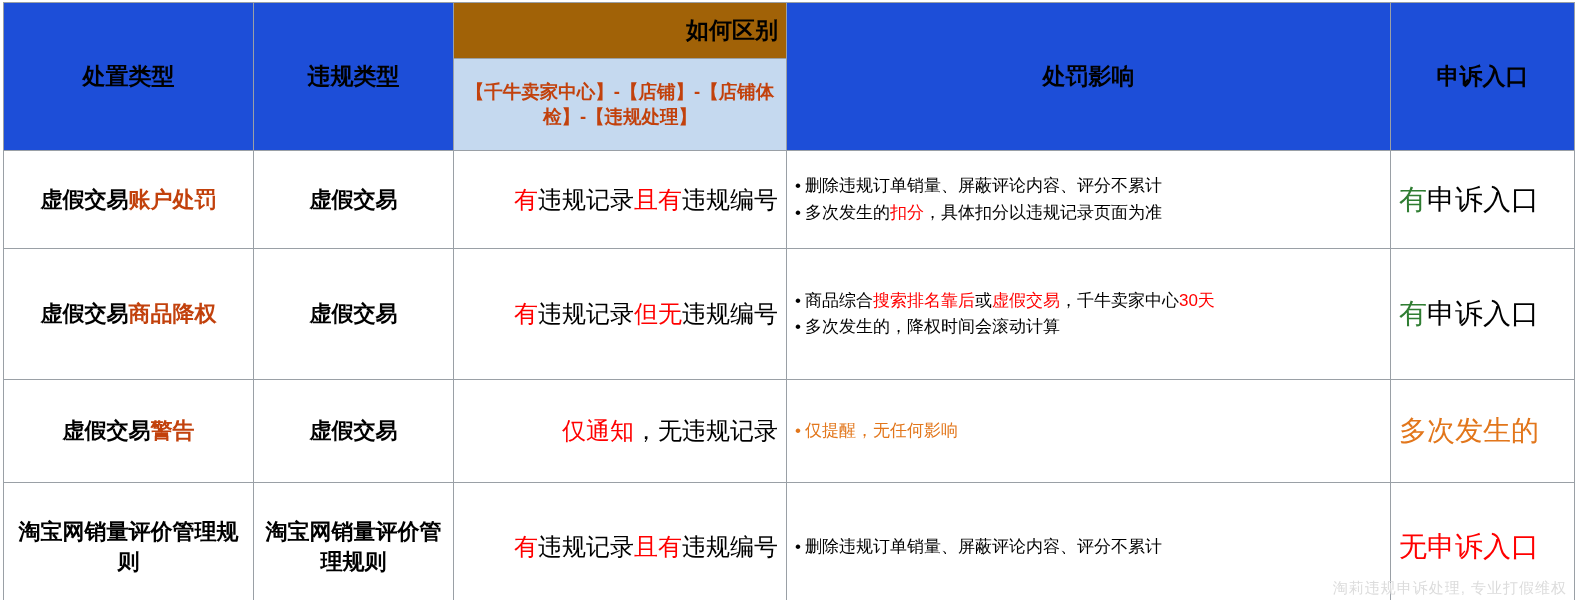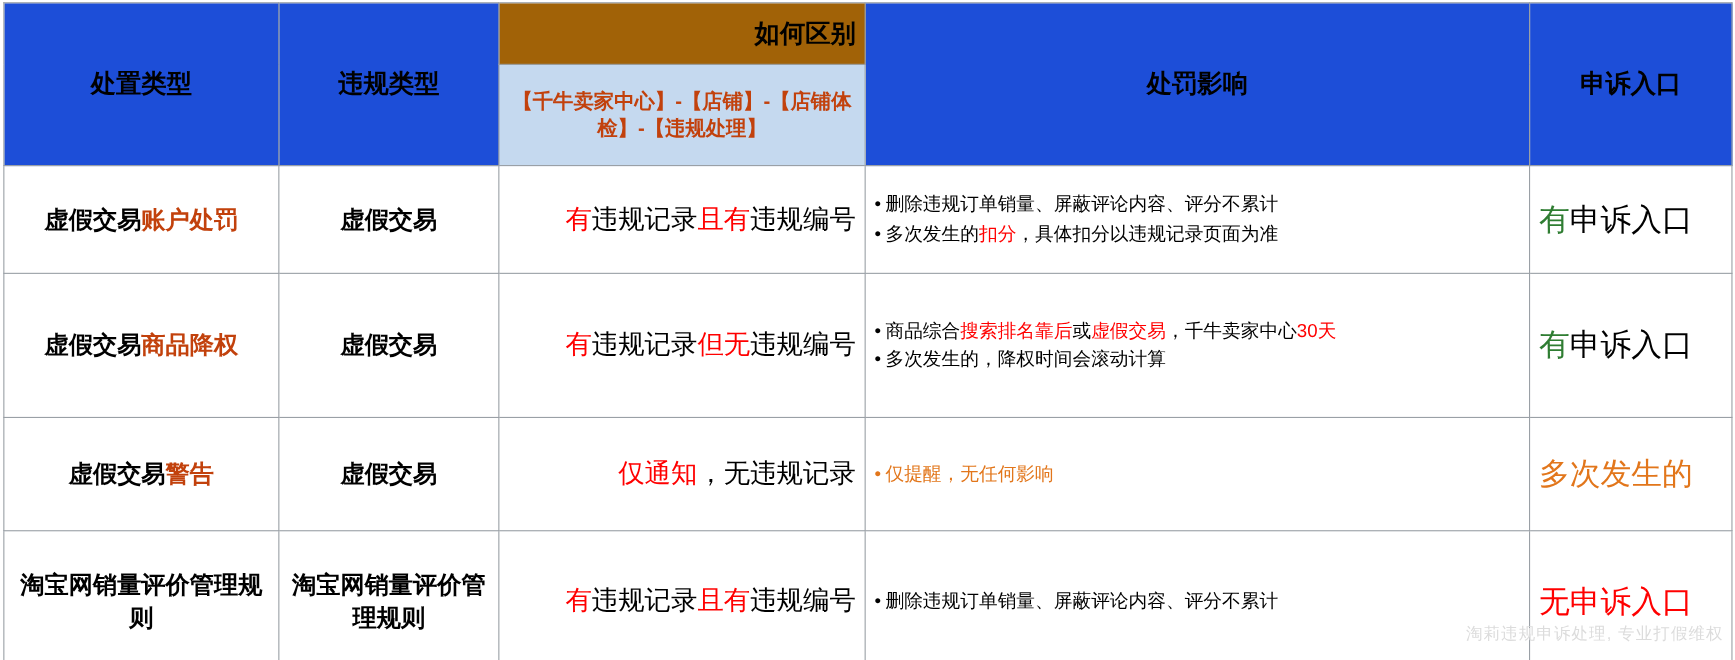--- a/index.html
+++ b/index.html
@@ -101,21 +101,21 @@
   .green { color: #2f7d32; }
   .orange { color: #e2761b; }
   .bullet-line { white-space: nowrap; }
   .bullet-line .bl { margin-right: 4px; }
 
   .c4 .bullet-line { display: block; }
 
   .watermark {
     position: absolute;
     right: 10px;
-    bottom: 16px;
+    bottom: 4px;
     font-size: 15px;
     color: #dcdcdc;
     letter-spacing: 1px;
     white-space: nowrap;
     pointer-events: none;
   }
 </style>
 </head>
 <body>
 

